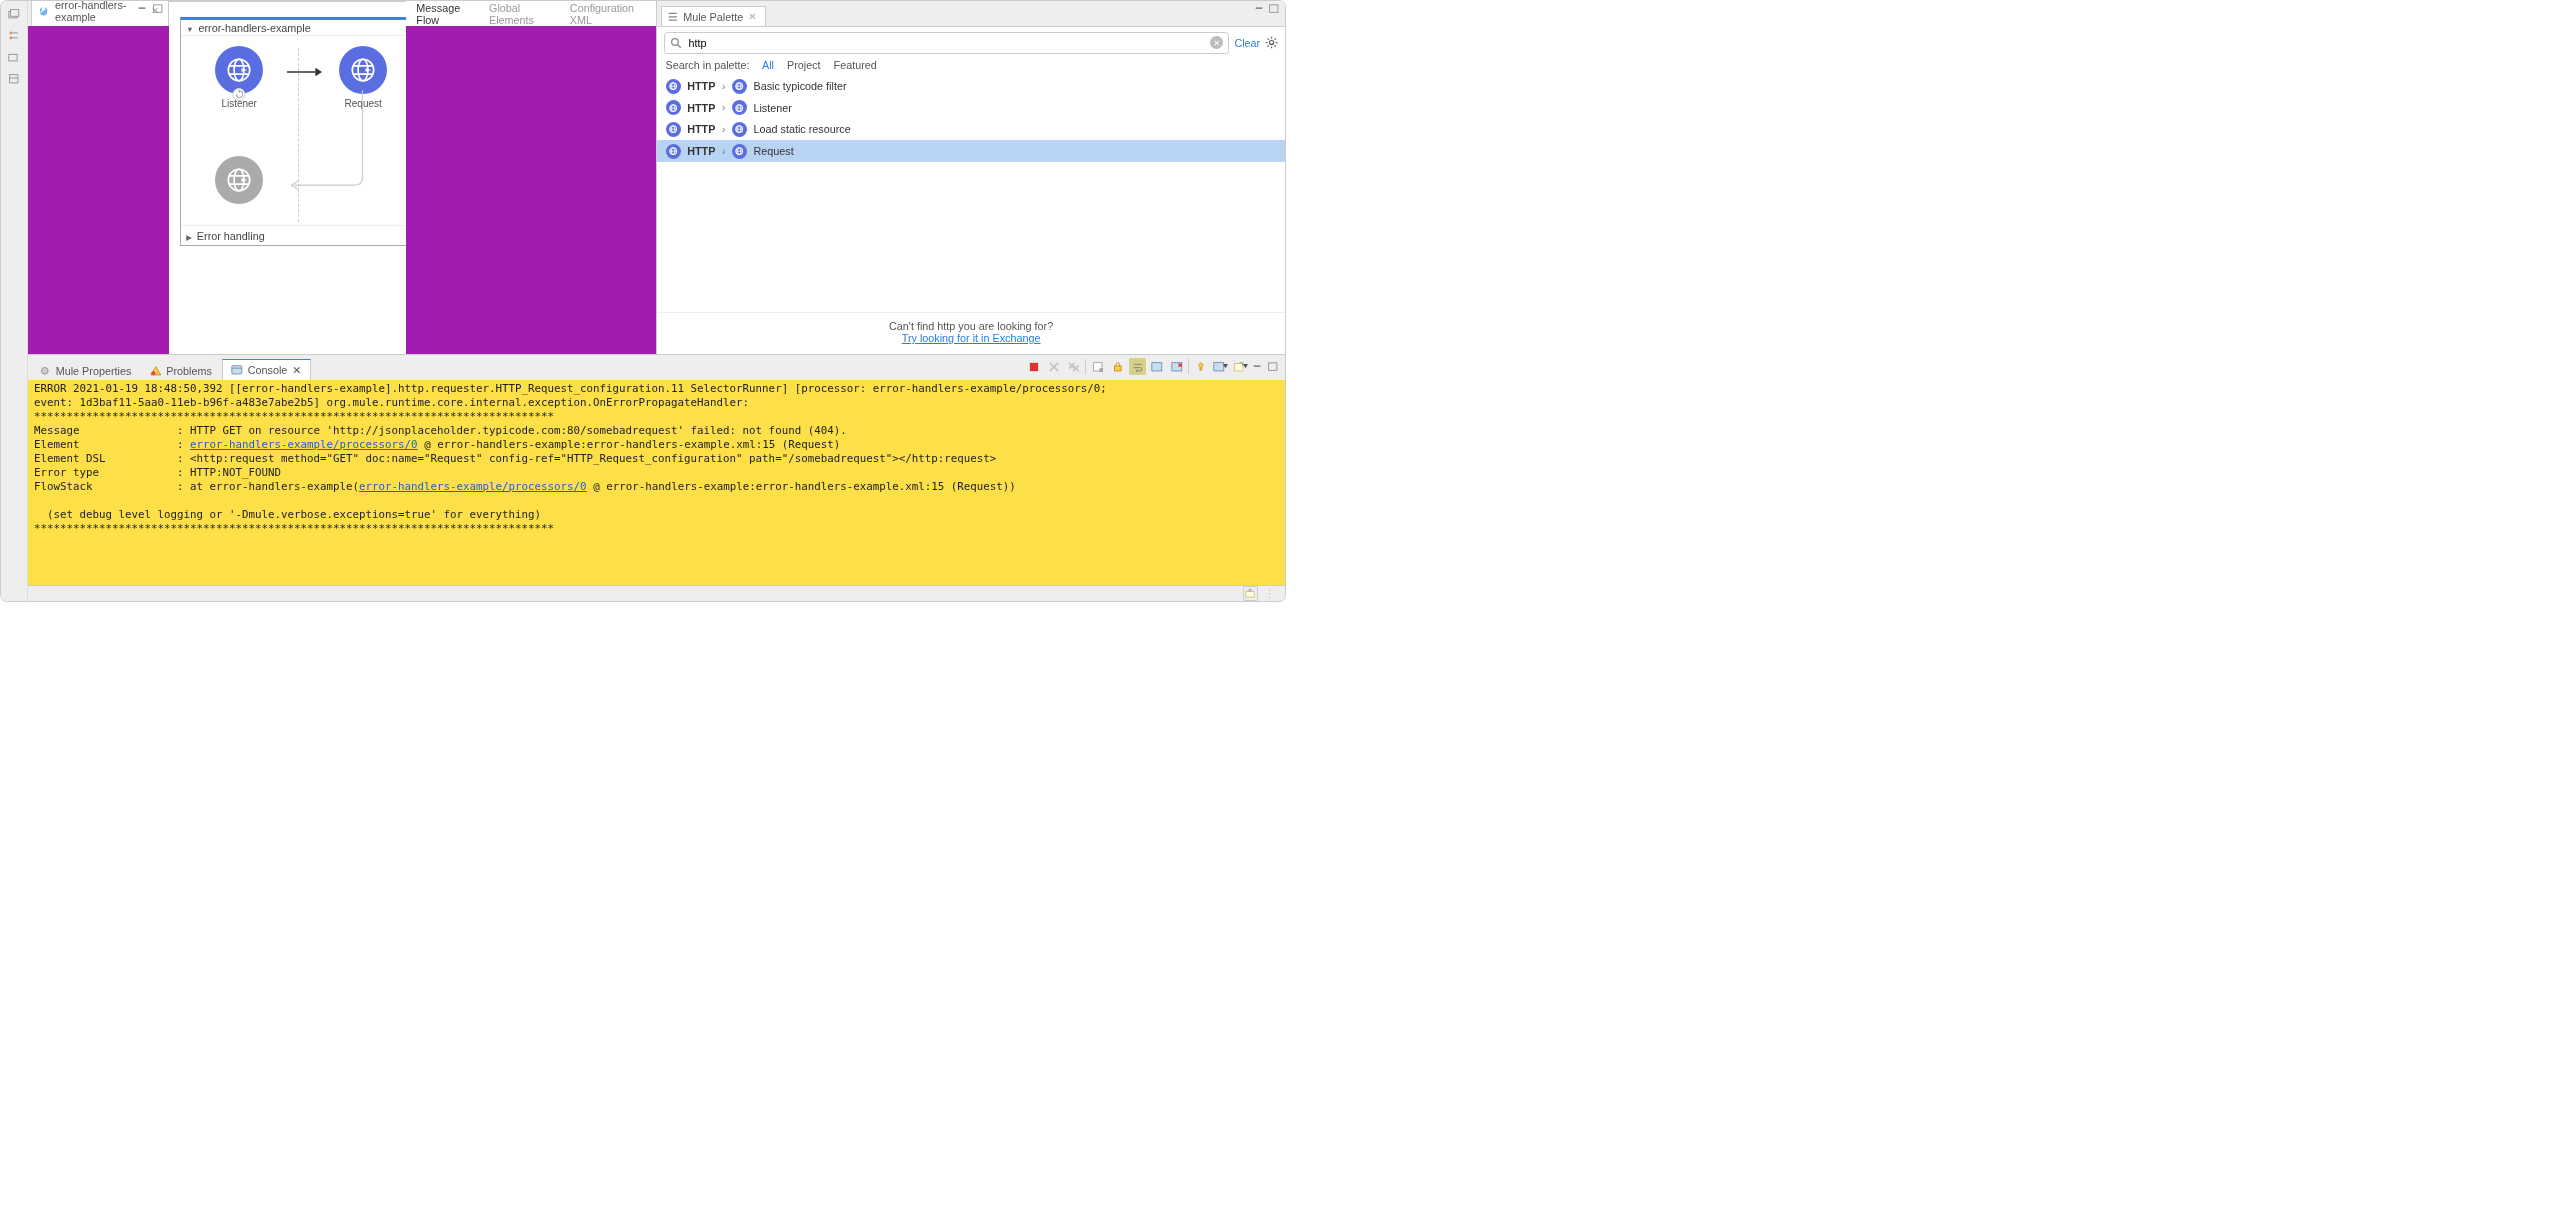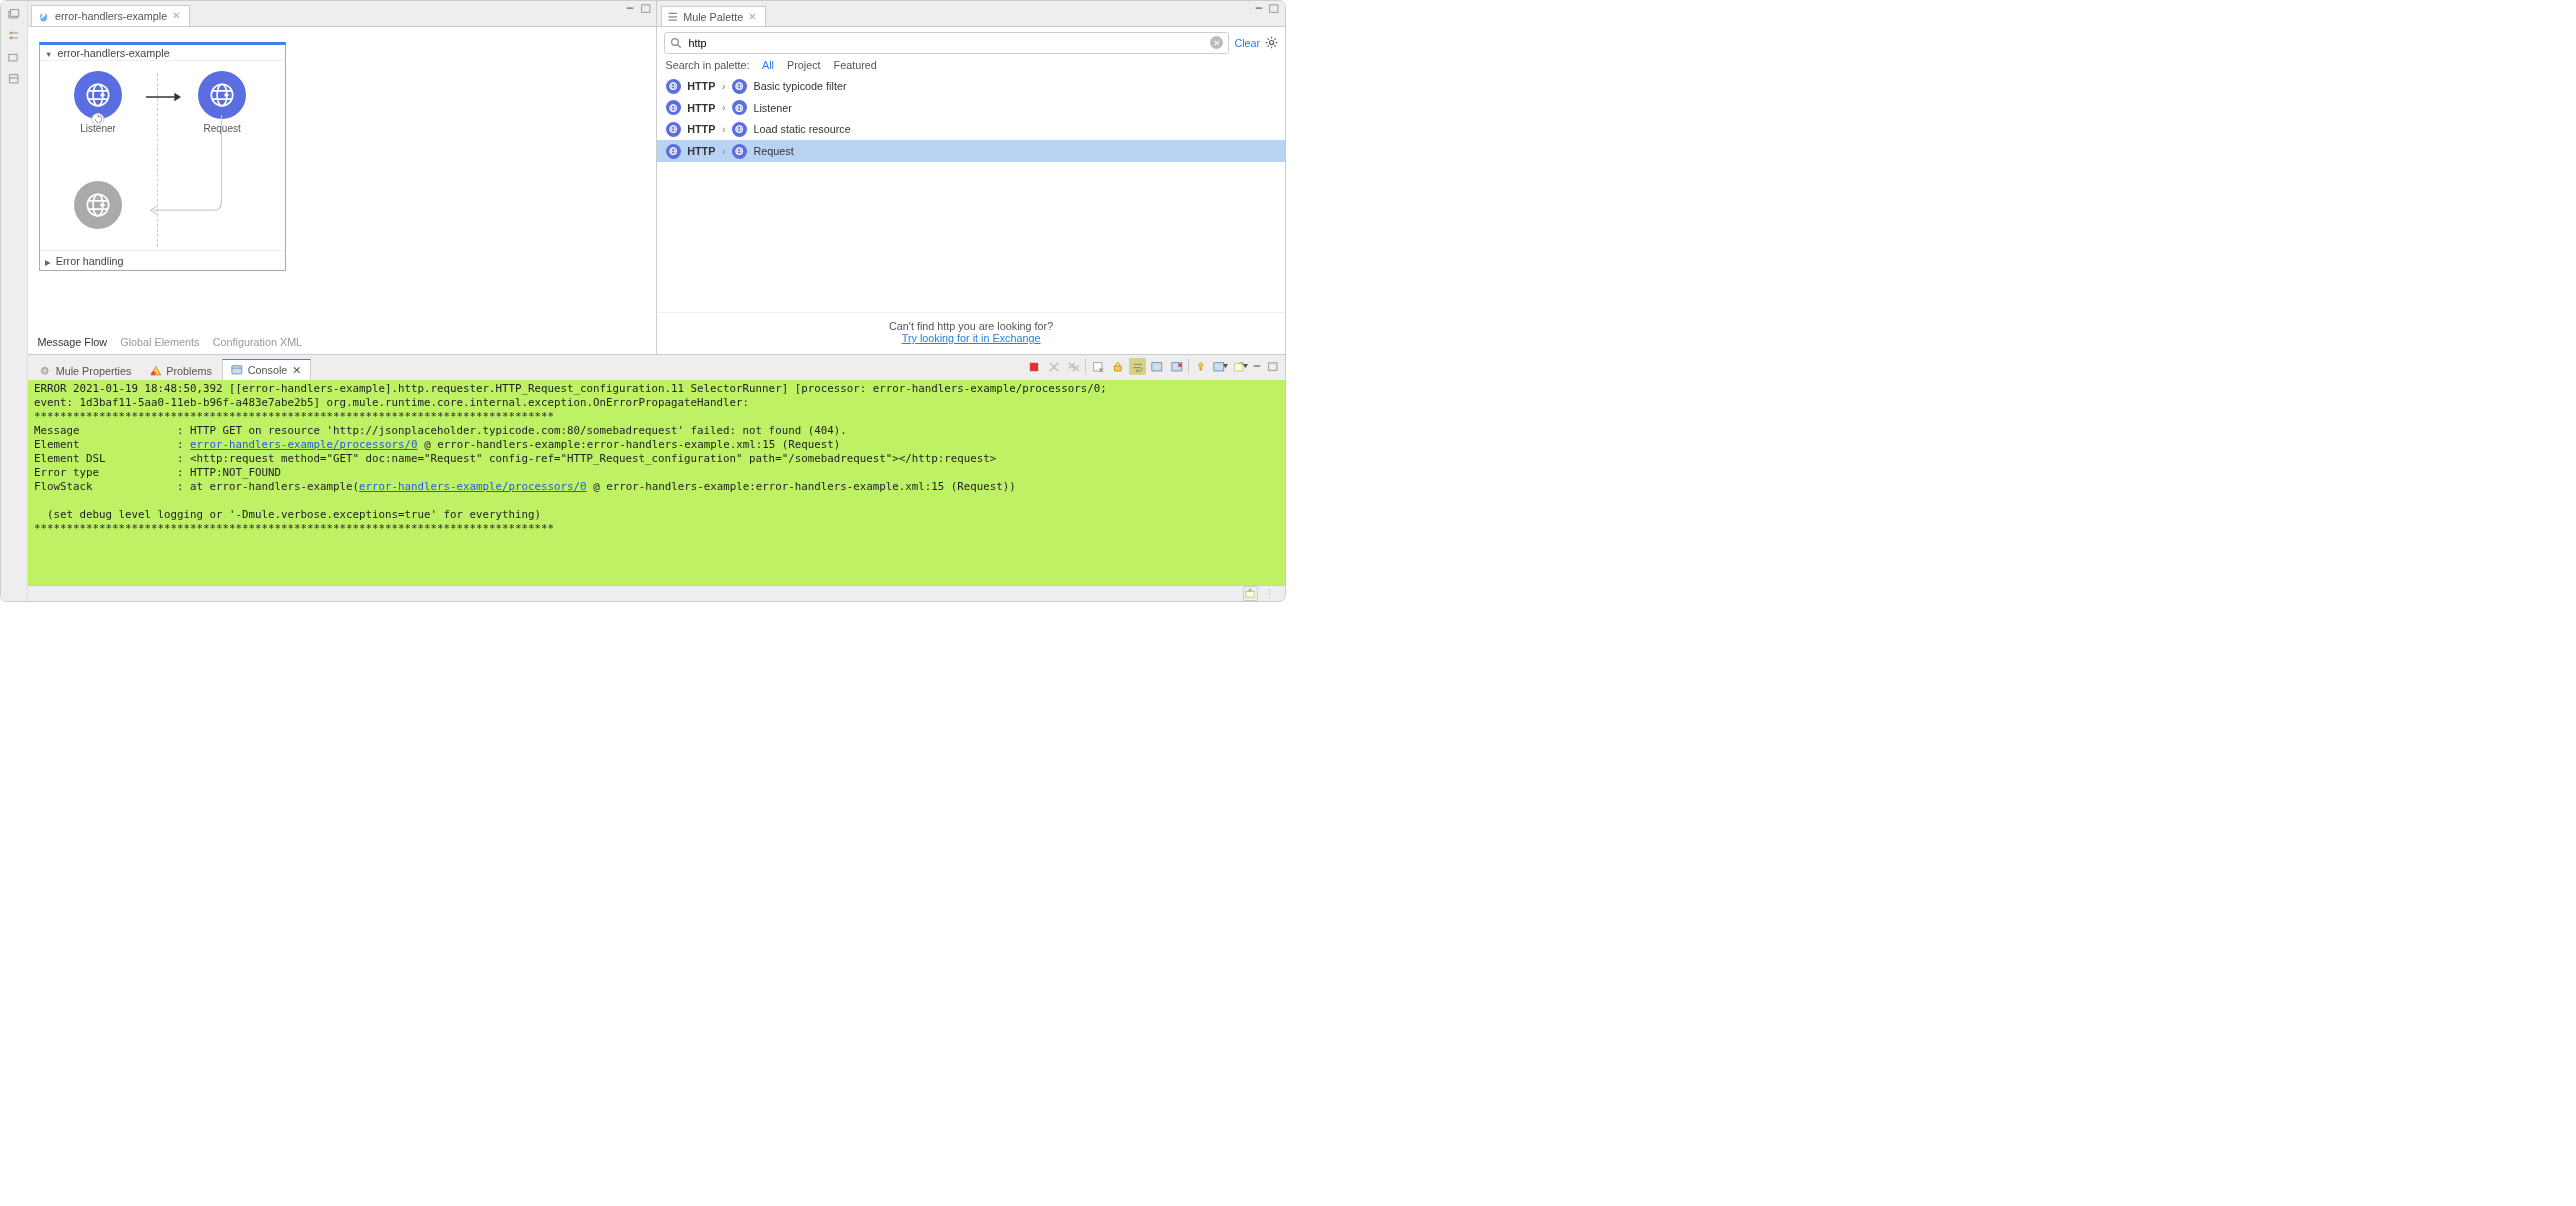--- a/index.html
+++ b/index.html
@@ -43,21 +43,21 @@
   
   .upper {
     flex: 0 0 59%;
     display: flex;
     border-bottom: 0.8px solid #ccc;
   }
 
   .editor-pane {
     flex: 1 1 50%;
     display: flex;
-    flex-direction: column;
+    flex-direction: row;
     background: #a21caf;
     min-width: 0;
   }
   .palette-pane {
     flex: 1 1 50%;
     display:flex;
     flex-direction:column;
     border-left: 0.8px solid #ccc;
     background:#eeeeee;
     min-width: 0;
@@ -248,21 +248,21 @@
     color:#555;
     border-top:0.8px solid #eee;
   }
   .palette-footer a { color:#2b7de1; text-decoration: underline; }
 
   
   .console-pane {
     flex: 1 1 auto;
     display:flex;
     flex-direction:column;
-    background:#bef264;
+    background:#fde047;
     min-height:0;
   }
   .console-tabs {
     height: 25px;
     display:flex;
     align-items:flex-end;
     background:#eeeeee;
     gap:1.7px;
     padding-left:3.3px;
     position:relative;

